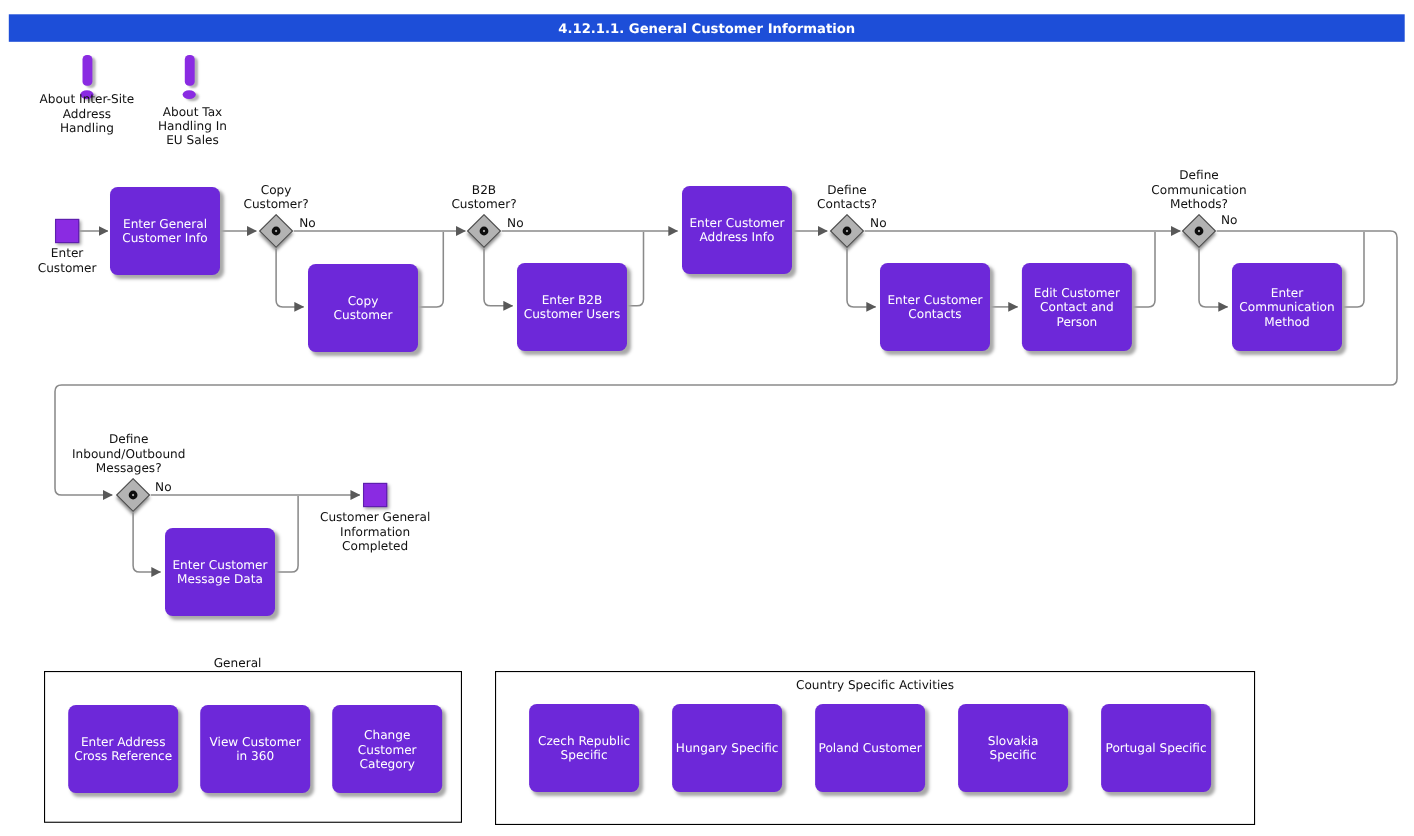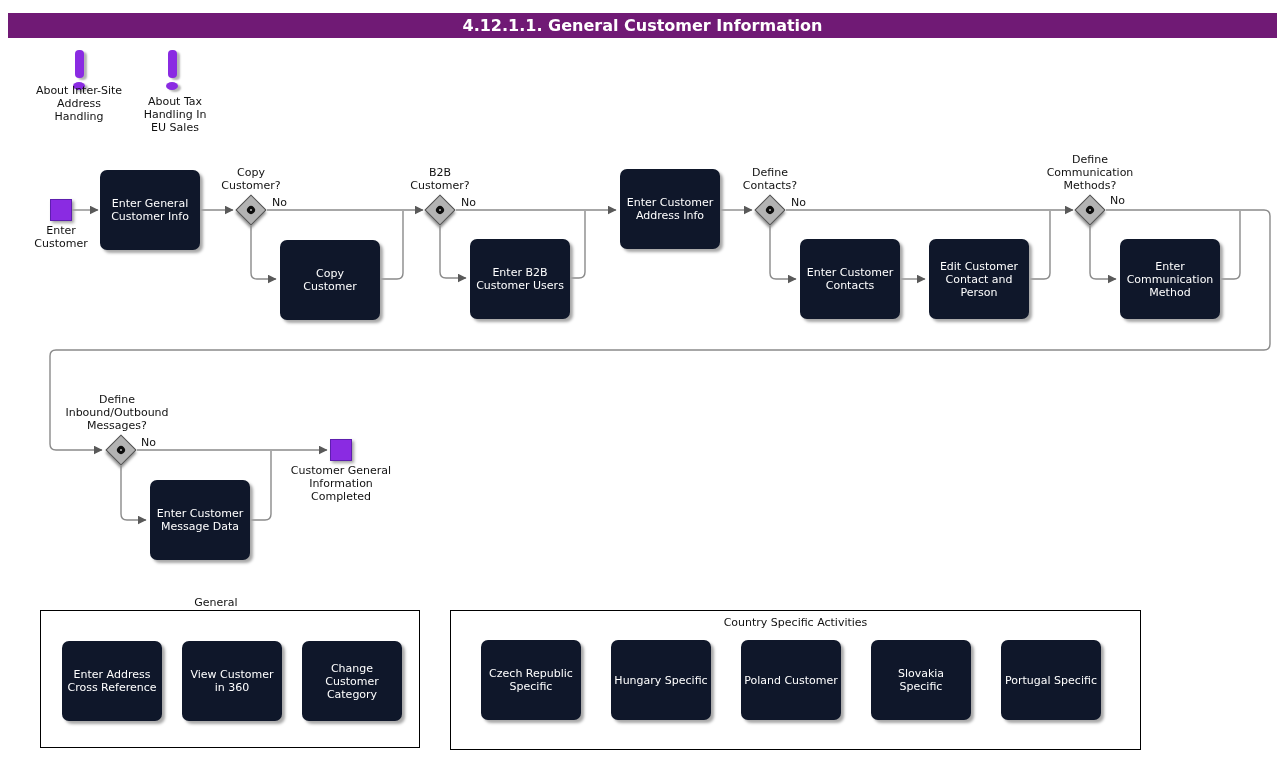--- a/index.html
+++ b/index.html
@@ -4,27 +4,27 @@
 <style>
   * { margin:0; padding:0; box-sizing:border-box; }
   html,body { background:#fff; }
   #canvas {
     position:relative; width:1285px; height:760px; background:#ffffff;
     font-family:"DejaVu Sans","Liberation Sans",sans-serif; font-size:11px; color:#111;
     overflow:hidden;
   }
   .titlebar {
     position:absolute; left:8px; top:13px; width:1269px; height:25px;
-    background:#701a75; color:#ffffff; font-weight:bold; font-size:16px;
+    background:#1d4ed8; color:#ffffff; font-weight:bold; font-size:12px;
     display:flex; align-items:center; justify-content:center;
   }
   svg.wires { position:absolute; left:0; top:0; width:1285px; height:760px; }
   .wire { stroke:#8a8a8a; stroke-width:1.4; fill:none; }
   .activity {
-    position:absolute; width:100px; height:80px; background:#0f172a;
+    position:absolute; width:100px; height:80px; background:#6d28d9;
     border-radius:7px; color:#ffffff; display:flex; align-items:center; justify-content:center;
     text-align:center; white-space:pre-line; line-height:13px; padding:0;
     box-shadow:3px 3px 3px #a8a8a8; cursor:pointer;
   }
   .sq {
     position:absolute; width:22px; height:22px; background:#8A2BE2;
     border:1px solid #5e1fae; box-shadow:2px 2px 3px #a0a0a0;
   }
   .diamond {
     position:absolute; width:22px; height:22px; background:#b3b3b3;

